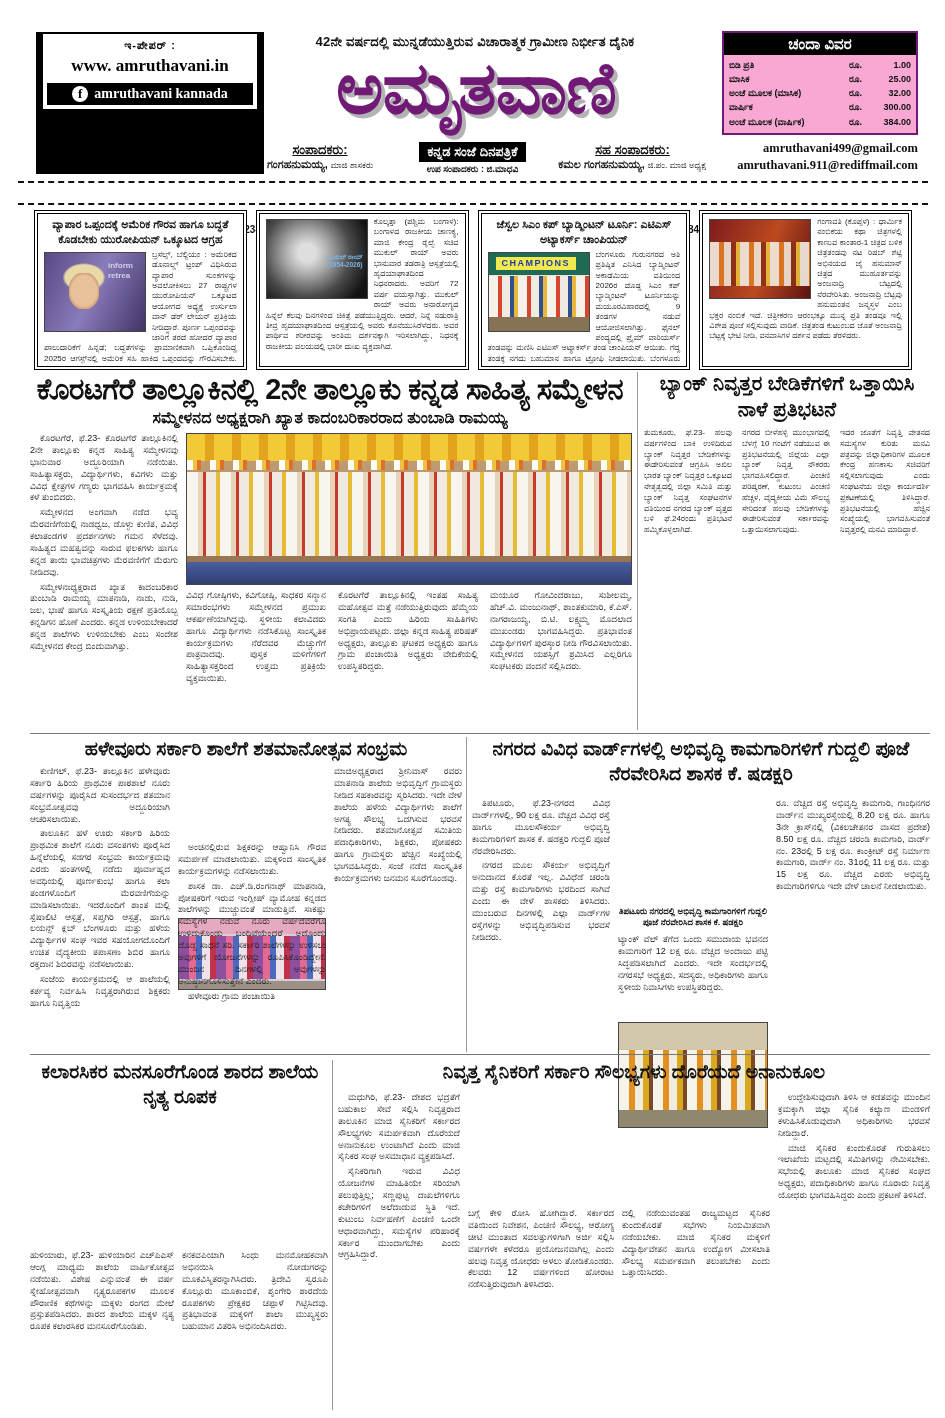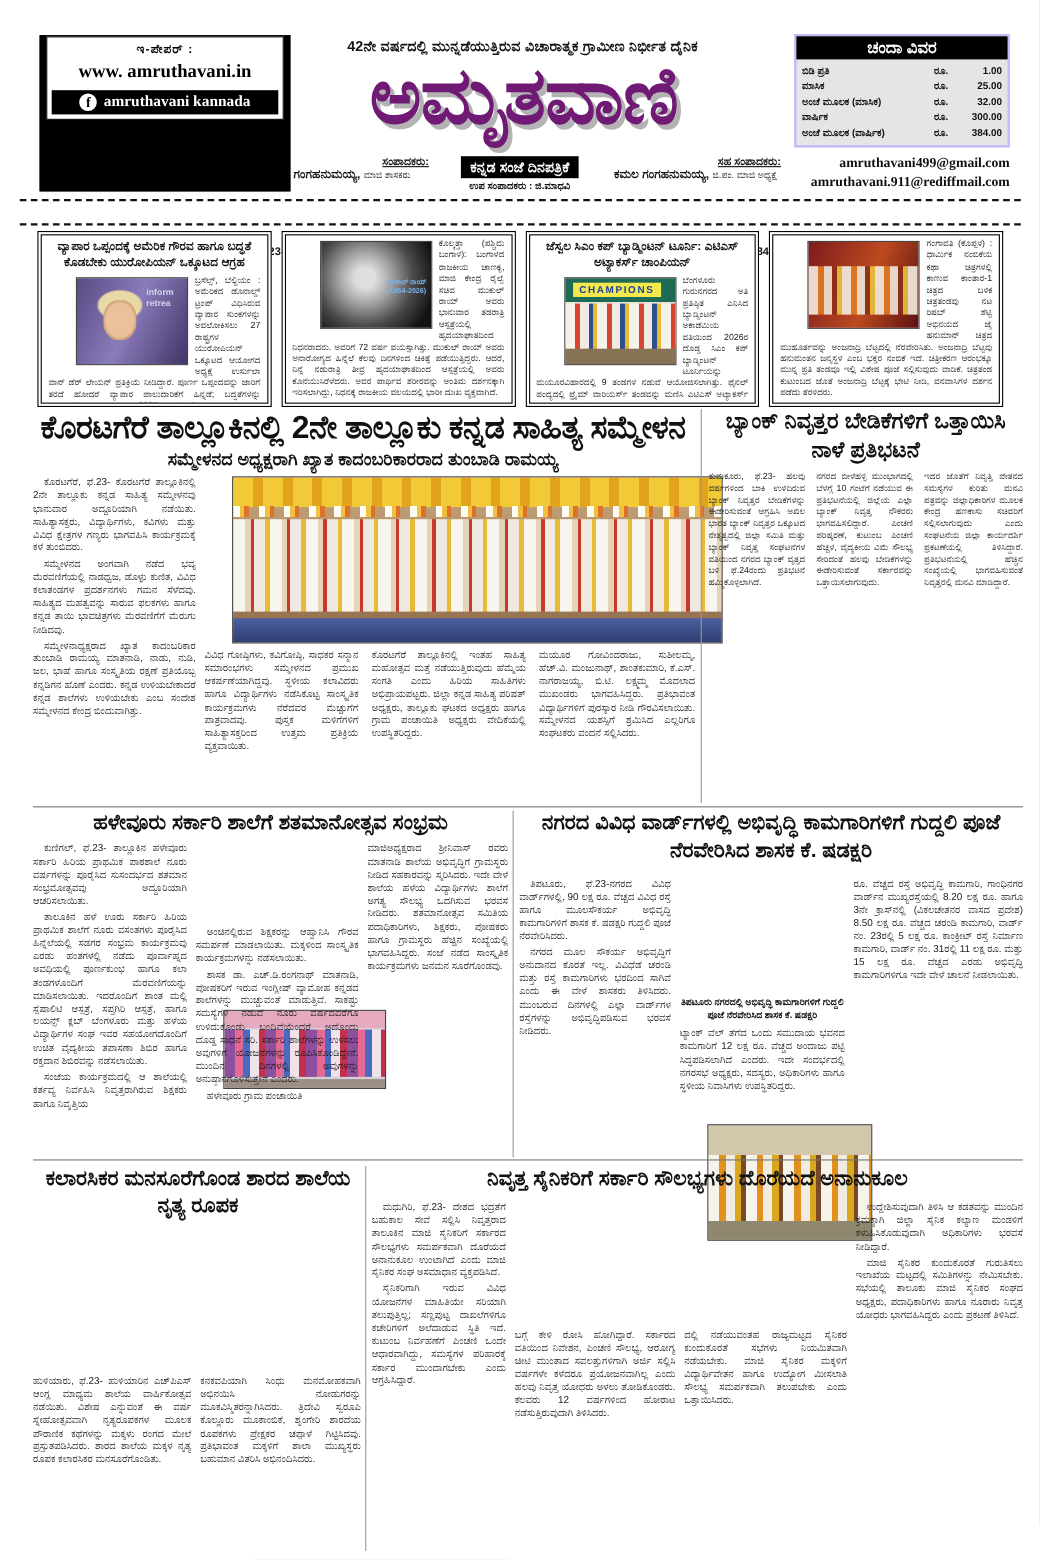--- a/index.html
+++ b/index.html
@@ -22,26 +22,26 @@
   .epaper{font-size:11px;font-weight:bold;letter-spacing:1px;}
   .site{font-family:"Liberation Serif","DejaVu Serif",serif;font-weight:bold;font-size:17px;margin-top:4px;}
   .fb-bar{background:#000;color:#fff;margin-top:7px;padding:3px 4px;display:flex;align-items:center;gap:6px;justify-content:center;}
   .fb-circle{width:16px;height:16px;border-radius:50%;background:#fff;color:#000;font-family:"Liberation Serif",serif;
              font-weight:bold;font-size:13px;line-height:16px;text-align:center;flex:0 0 auto;}
   .fb-name{font-family:"Liberation Serif",serif;font-weight:bold;font-size:14px;}
   .tagline{font-size:13px;font-weight:bold;text-align:center;letter-spacing:0.2px;}
   .main-title{font-weight:bold;text-align:center;color:#701a75;font-size:72px;line-height:1.0;
               text-shadow:4px 4px 0 #b3b3b3;letter-spacing:-1px;}
   .mast-row{display:flex;justify-content:space-between;align-items:flex-start;}
-  .ed-label{font-size:10px;font-weight:bold;text-decoration:underline;text-align:right;}
+  .ed-label{font-size:13px;font-weight:bold;text-decoration:underline;text-align:center;}
   .ed-name{font-size:11px;font-weight:bold;text-align:center;}
   .ed-title{font-size:8.5px;font-weight:normal;}
   .paper-type{background:#000;color:#fff;font-size:13px;font-weight:bold;padding:2px 8px;display:inline-block;}
   .deputy{font-size:9px;font-weight:bold;text-align:center;margin-top:2px;}
-  .sub-box{border:2px solid #c4b5fd;background:#e5e5e5;}
+  .sub-box{border:2px solid #701a75;background:#f9a8d4;}
   .sub-title{background:#000;color:#fff;font-size:15px;font-weight:bold;text-align:center;padding:2px 0;}
   .sub-row{display:flex;font-size:9px;font-weight:bold;padding:1.5px 5px;line-height:1.25;}
   .sub-label{flex:1;}
   .sub-cur{width:22px;}
   .sub-amt{width:40px;text-align:right;}
   .emails{font-family:"Liberation Serif",serif;font-weight:bold;font-size:12.5px;text-align:right;line-height:1.35;}
   .info-line{display:flex;justify-content:space-between;font-size:10px;font-weight:bold;margin-top:37px;}
 
   
   .brief{border:4px double #000;padding:3px 6px;box-sizing:border-box;background:#fff;}
@@ -50,21 +50,21 @@
   .brief .smalltxt{text-align:justify;}
 
   
   .h-main{font-size:29px;font-weight:bold;text-align:center;line-height:1.08;letter-spacing:-0.5px;}
   .h-sub{font-size:16px;font-weight:bold;text-align:center;}
   .h-bank{font-size:20px;font-weight:bold;text-align:center;line-height:1.3;}
   .h-mid{font-size:19px;font-weight:bold;text-align:center;line-height:1.3;}
   .h-bot{font-size:19px;font-weight:bold;text-align:center;line-height:1.3;}
 
   
-  .photo{position:relative;border:1px solid #444;overflow:hidden;box-sizing:border-box;background:#888;margin-left:25px;}
+  .photo{position:relative;border:1px solid #444;overflow:hidden;box-sizing:border-box;background:#888;}
   .band{position:absolute;left:0;right:0;}
   .cap-in{position:absolute;font-weight:bold;}
   .photo-caption{font-size:8.5px;font-weight:bold;text-align:center;line-height:1.3;}
 
   #ph-eu{background:linear-gradient(115deg,#584a84 0%,#8a7bba 48%,#413466 100%);}
   #ph-eu .hair{position:absolute;left:16%;top:12%;width:46%;height:40%;background:radial-gradient(ellipse,#e8d9a6 58%,rgba(0,0,0,0) 66%);}
   #ph-eu .face{position:absolute;left:24%;top:26%;width:30%;height:46%;background:radial-gradient(ellipse,#e9c19b 60%,#cf9f77 72%,rgba(0,0,0,0) 76%);}
   #ph-eu .cap-in{right:3%;top:10%;color:#d8def2;font-size:8px;line-height:1.25;opacity:.9;width:34%;}
   #ph-roy{background:radial-gradient(circle at 40% 42%,#dedede 12%,#a8a8a8 30%,#4a4a4a 58%,#121212 86%);}
   #ph-roy .cap-in{right:2%;top:42%;color:#79b4e8;font-size:6.5px;text-align:center;width:40%;line-height:1.3;}

